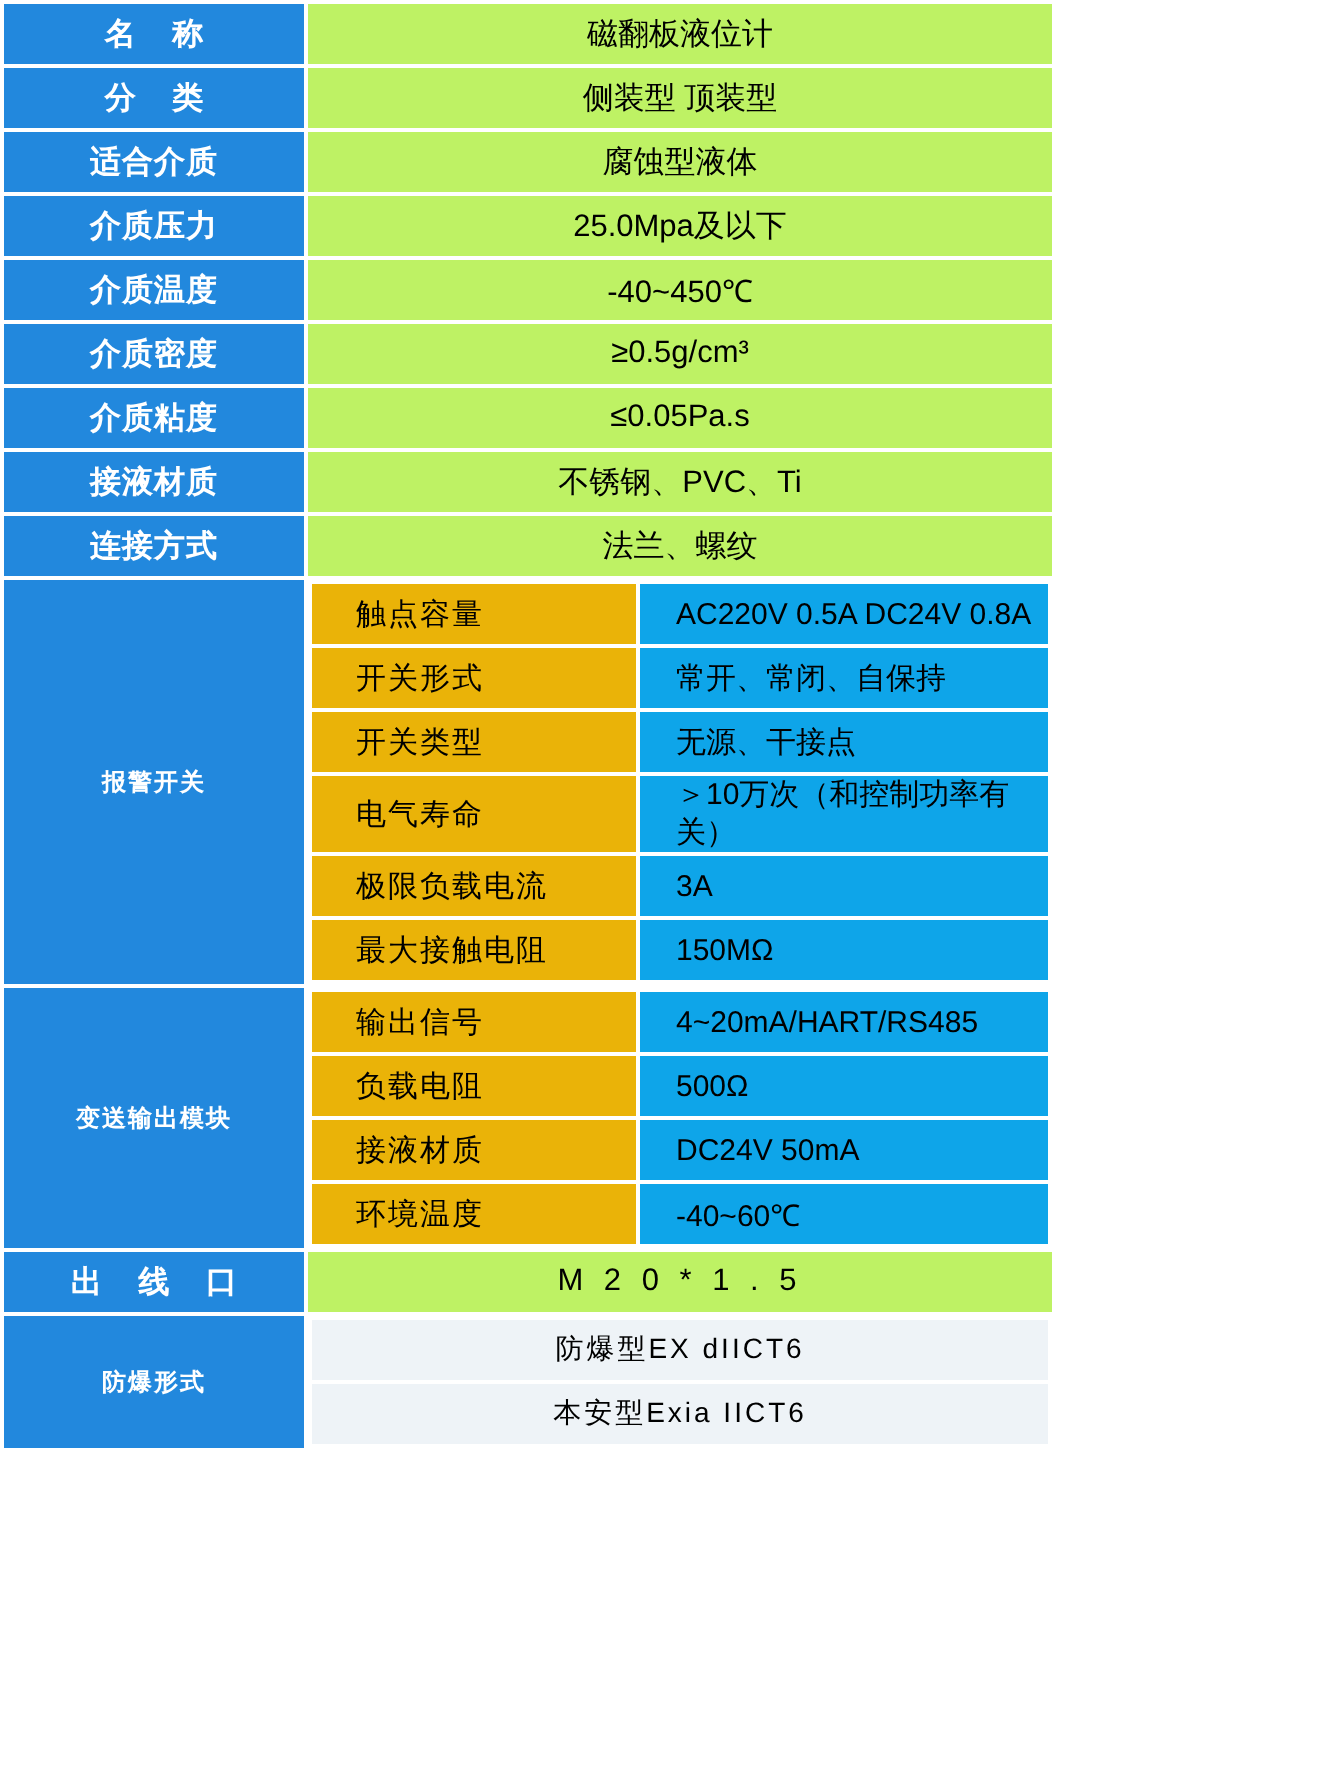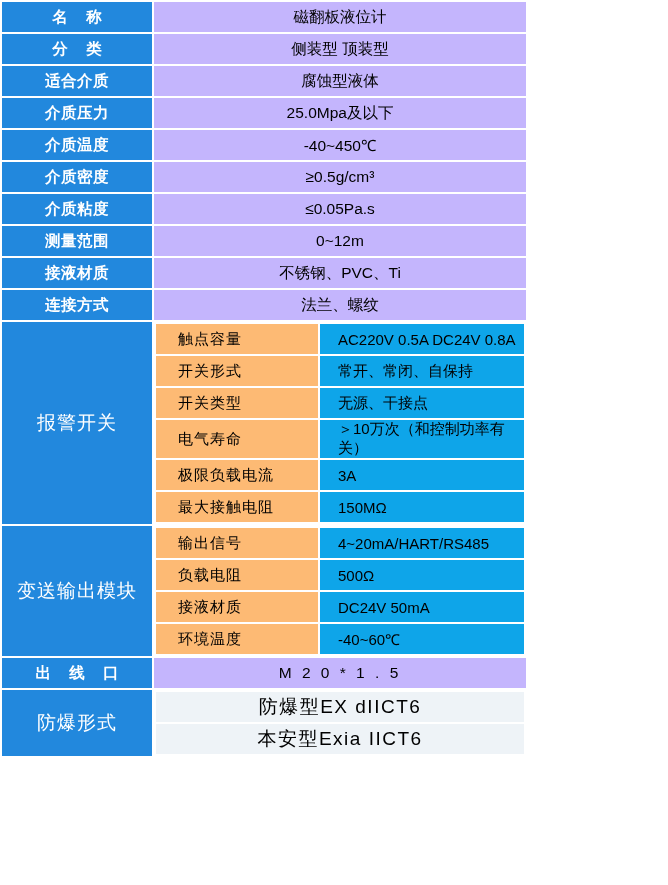--- a/index.html
+++ b/index.html
@@ -30,65 +30,65 @@
     font-weight: bold;
     text-align: center;
     letter-spacing: 0.5px;
     width: 150px;
   }
   .label-spaced {
     letter-spacing: 7px;
     text-indent: 7px;
   }
   .value-cell {
-    background: #c4b5fd;
+    background: #bef264;
     color: #000000;
     font-size: 15.5px;
     text-align: center;
   }
   .row-h {
     height: 30px;
   }
   .sub-table {
     width: 100%;
     border-collapse: separate;
     border-spacing: 2px 2px;
     table-layout: fixed;
   }
   .sub-label {
-    background: #fdba74;
+    background: #eab308;
     color: #000000;
     font-size: 15px;
     text-align: left;
     padding-left: 22px;
     width: 162px;
     letter-spacing: 1px;
   }
   .sub-value {
     background: #0ea5e9;
     color: #000000;
     font-size: 15px;
     text-align: left;
     padding-left: 18px;
   }
   .group-label {
     background: #2288dd;
     color: #ffffff;
-    font-size: 19px;
-    font-weight: normal;
+    font-size: 12px;
+    font-weight: bold;
     text-align: center;
     letter-spacing: 1px;
   }
   .nested-wrap {
     padding: 0;
   }
   .twoline-value {
     background: #eef3f7;
     color: #000000;
-    font-size: 19px;
+    font-size: 14px;
     text-align: center;
     letter-spacing: 1.5px;
   }
   .spaced-value {
     letter-spacing: 3px;
   }
 </style>
 </head>
 <body>
 
@@ -119,24 +119,20 @@
       <td class="label-cell">介质温度</td>
       <td class="value-cell">-40~450℃</td>
     </tr>
     <tr class="row-h">
       <td class="label-cell">介质密度</td>
       <td class="value-cell">≥0.5g/cm³</td>
     </tr>
     <tr class="row-h">
       <td class="label-cell">介质粘度</td>
       <td class="value-cell">≤0.05Pa.s</td>
-    </tr>
-    <tr class="row-h">
-      <td class="label-cell">测量范围</td>
-      <td class="value-cell">0~12m</td>
     </tr>
     <tr class="row-h">
       <td class="label-cell">接液材质</td>
       <td class="value-cell">不锈钢、PVC、Ti</td>
     </tr>
     <tr class="row-h">
       <td class="label-cell">连接方式</td>
       <td class="value-cell">法兰、螺纹</td>
     </tr>
 

